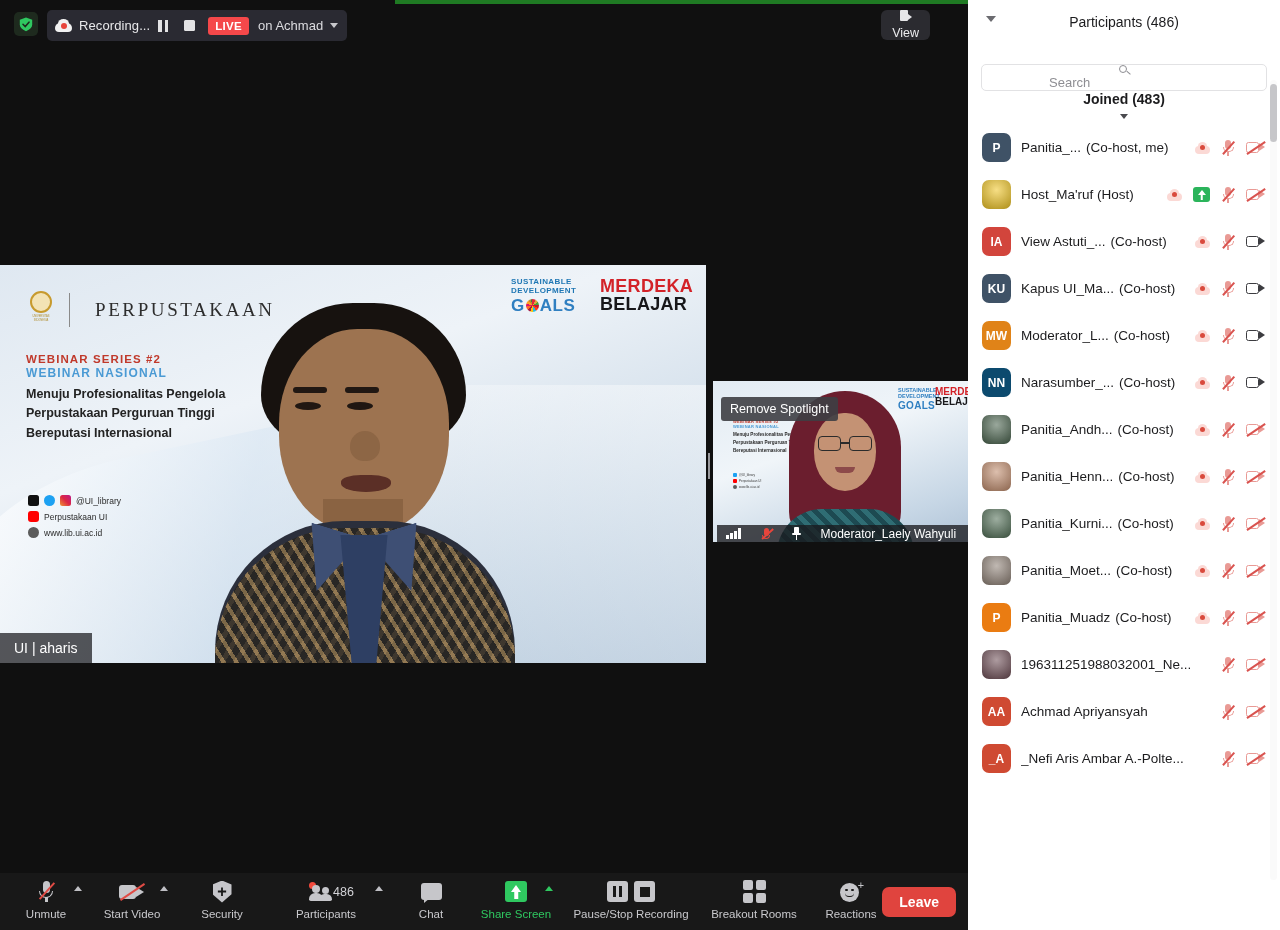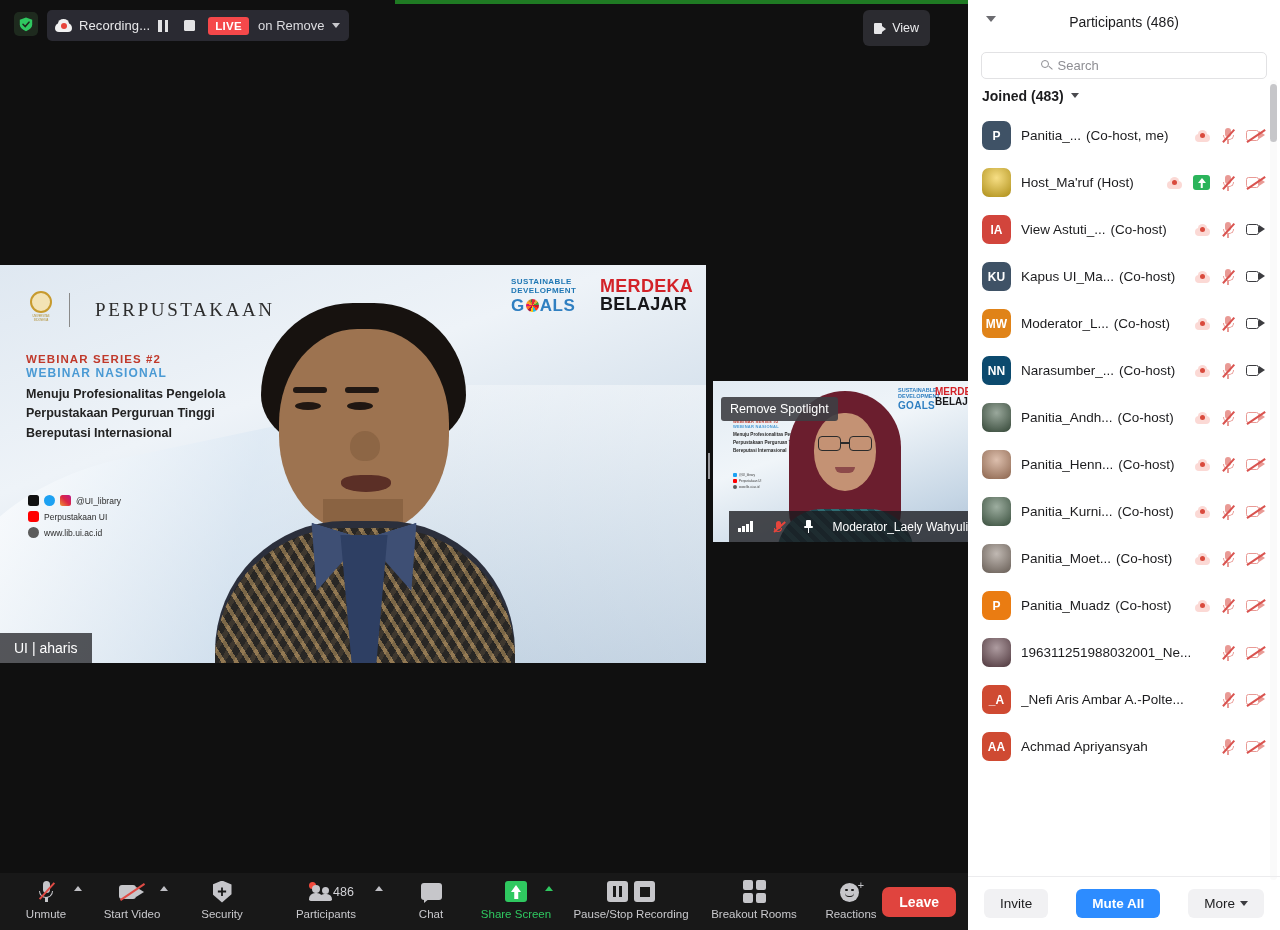--- a/index.html
+++ b/index.html
@@ -76,22 +76,22 @@
     height: 42px; display: flex; align-items: center;
     padding: 0 16px 0 20px; gap: 22px;
     box-shadow: 0 2px 10px rgba(0,0,0,.5);
   }
   #toast-text { color: #f0f0f2; font-size: 13.5px; }
   #toast-close { color: #d8d8da; font-size: 16px; cursor: pointer; line-height: 1; }
 
   
   #view-btn {
     position: absolute; right: 38px; top: 10px;
-    background: #2b2b30; border-radius: 6px; height: 36px;
-    display: flex; align-items: center; gap: 6px; padding: 0 11px; cursor: pointer;
+    background: #2b2b30; border-radius: 6px; height: 30px;
+    display: flex; align-items: center; gap: 6px; padding: 0 11px; cursor: pointer; flex-direction: column;
   }
   #view-btn .vico { width: 12px; height: 11px; position: relative; }
   #view-btn .vico .sq { position: absolute; left: 0; top: 0; width: 8px; height: 11px; background: #e6e6e8; border-radius: 1px; }
   #view-btn .vico .ar { position: absolute; right: 0; top: 3.5px; width: 0; height: 0;
         border-top: 3px solid transparent; border-bottom: 3px solid transparent; border-left: 4px solid #e6e6e8; }
   #view-btn span { color: #ececee; font-size: 12.5px; }
 
   
   #main-video {
     position: absolute; left: 0; top: 265px; width: 706px; height: 398px;
@@ -222,21 +222,21 @@
   #mod-bridge { position: absolute; left: 58px; top: 51px; width: 8px; height: 1.6px; background: #2b2b2b; }
   #mod-mouth { position: absolute; left: 52px; top: 76px; width: 20px; height: 6px; background: #8d4a4a; border-radius: 0 0 10px 10px; }
   #mod-shoulders { position: absolute; left: -6px; top: 118px; width: 137px; height: 45px;
       background: repeating-linear-gradient(45deg,#2f6d74 0 5px,#1d4a52 5px 10px); border-radius: 60px 60px 0 0; }
   #remove-spotlight {
     position: absolute; left: 8px; top: 16px; height: 24px;
     background: rgba(62,62,68,.9); color: #fff; font-size: 12.5px;
     display: flex; align-items: center; padding: 0 9px; border-radius: 3px; cursor: pointer;
   }
   #thumb-footer {
-    position: absolute; left: 16px; bottom: 0; width: 255px; height: 31px;
+    position: absolute; left: 4px; bottom: 0; width: 255px; height: 17px;
     background: rgba(26,26,30,.78); display: flex; align-items: center; gap: 20px; padding: 0 9px;
   }
   .sig-bars { display: flex; align-items: flex-end; gap: 1.5px; height: 11px; }
   .sig-bars i { width: 2.5px; background: #fff; }
   .sig-bars i:nth-child(1){height:4px}.sig-bars i:nth-child(2){height:6px}
   .sig-bars i:nth-child(3){height:8.5px}.sig-bars i:nth-child(4){height:11px}
   .mini-mic { position: relative; width: 11px; height: 13px; }
   .mini-mic .mbody { position: absolute; left: 3px; top: 1px; width: 5px; height: 8px; background: #e8453c; border-radius: 3px; }
   .mini-mic .mbase { position: absolute; left: 1.5px; top: 8px; width: 8px; height: 4px;
       border: 1.3px solid #e8453c; border-top: none; border-radius: 0 0 5px 5px; }
@@ -338,22 +338,22 @@
   #panel-header {
     position: relative; height: 44px; display: flex; align-items: center; justify-content: center;
   }
   #panel-collapse {
     position: absolute; left: 18px; top: 16px; cursor: pointer;
     width: 0; height: 0; border-left: 5px solid transparent; border-right: 5px solid transparent;
     border-top: 6px solid #6b6b70;
   }
   #panel-title { font-size: 14px; color: #1c1c1e; }
   #search-wrap {
-    margin: 8px 13px 0; height: 27px; border: 1px solid #e2e2e4; border-radius: 5px;
-    display: flex; align-items: center; justify-content: center; gap: 6px; background: #fff;
+    margin: 20px 13px 0; height: 27px; border: 1px solid #e2e2e4; border-radius: 5px;
+    display: flex; align-items: center; justify-content: center; gap: 6px; background: #fff; flex-direction: column;
   }
   .mag { position: relative; width: 11px; height: 11px; }
   .mag .ring { position: absolute; left: 0; top: 0; width: 8px; height: 8px;
       border: 1.4px solid #8e8e93; border-radius: 50%; }
   .mag .hdl { position: absolute; left: 7px; top: 7px; width: 4.5px; height: 1.4px;
       background: #8e8e93; transform: rotate(42deg); }
   #search-input {
     border: none; outline: none; font-size: 13px; color: #1c1c1e; width: 150px;
     font-family: "Liberation Sans", sans-serif; background: transparent;
   }
@@ -362,21 +362,21 @@
   #waiting-row {
     display: flex; align-items: center; height: 37px; padding: 0 14px; margin-top: 11px; gap: 8px;
   }
   #waiting-label { font-size: 14px; font-weight: bold; color: #1c1c1e; }
   #waiting-chevron { color: #4a4a4e; font-size: 13px; cursor: pointer; }
   .link-btn { color: #2d8cff; font-size: 13.5px; cursor: pointer; background: none; border: none;
       font-family: "Liberation Sans", sans-serif; padding: 0; }
   #msg-btn { margin-left: 12px; }
   #admit-btn { margin-left: 24px; }
 
-  #joined-row { display: flex; align-items: center; gap: 7px; padding: 0 14px; height: 33px; }
+  #joined-row { display: flex; align-items: center; gap: 7px; padding: 0 14px; height: 33px; flex-direction: column; }
   #joined-label { font-size: 14px; font-weight: bold; color: #1c1c1e; }
   #joined-caret { width: 0; height: 0; border-left: 4.5px solid transparent;
       border-right: 4.5px solid transparent; border-top: 5.5px solid #4a4a4e; cursor: pointer; }
 
   #plist { position: relative; height: 705px; overflow: hidden; }
   .prow { display: flex; align-items: center; height: 47px; padding: 0 14px; gap: 10px; }
   .pavatar {
     width: 29px; height: 29px; border-radius: 7px; flex: none;
     display: flex; align-items: center; justify-content: center;
     color: #fff; font-size: 12px; font-weight: bold; overflow: hidden; position: relative;
@@ -468,21 +468,21 @@
         <span class="rec-ctl">
           <span class="ico-pause">
               <i></i>
               <i></i>
             </span>
         </span>
         <span class="rec-ctl">
           <span class="ico-stop"></span>
         </span>
         <span id="live-pill">LIVE</span>
-        <span id="live-platform">on Remove</span>
+        <span id="live-platform">on Achmad</span>
         <span id="live-caret"></span>
       </div>
     </div>
 
 
     <div id="view-btn">
       <span class="vico">
           <i class="sq"></i>
           <i class="ar"></i>
         </span>
@@ -1075,67 +1075,59 @@
             </span>
             <span class="r-cam">
               <i class="cb"></i>
               <i class="ct"></i>
               <i class="sl"></i>
             </span>
           </div>
         </div>
         <div class="prow">
           <div class="pavatar" style="background: rgb(207, 74, 50);">
+            <span>AA</span>
+          </div>
+          <div class="pname-wrap">
+            <span class="pname">Achmad Apriyansyah</span>
+          </div>
+          <div class="picons">
+            <span class="r-mic">
+              <i class="b"></i>
+              <i class="a"></i>
+              <i class="s"></i>
+              <i class="sl"></i>
+            </span>
+            <span class="r-cam">
+              <i class="cb"></i>
+              <i class="ct"></i>
+              <i class="sl"></i>
+            </span>
+          </div>
+        </div>
+        <div class="prow">
+          <div class="pavatar" style="background: rgb(207, 74, 50);">
             <span>_A</span>
           </div>
           <div class="pname-wrap">
             <span class="pname">_Nefi Aris Ambar A.-Polte...</span>
-          </div>
-          <div class="picons">
-            <span class="r-mic">
-              <i class="b"></i>
-              <i class="a"></i>
-              <i class="s"></i>
-              <i class="sl"></i>
-            </span>
-            <span class="r-cam">
-              <i class="cb"></i>
-              <i class="ct"></i>
-              <i class="sl"></i>
-            </span>
-          </div>
-        </div>
-        <div class="prow">
-          <div class="pavatar" style="background: rgb(207, 74, 50);">
-            <span>AA</span>
-          </div>
-          <div class="pname-wrap">
-            <span class="pname">Achmad Apriyansyah</span>
           </div>
           <div class="picons">
             <span class="r-mic">
               <i class="b"></i>
               <i class="a"></i>
               <i class="s"></i>
               <i class="sl"></i>
             </span>
             <span class="r-cam">
               <i class="cb"></i>
               <i class="ct"></i>
               <i class="sl"></i>
             </span>
           </div>
         </div>
       </div>
 
     <div id="panel-scrollbar"></div>
     <div id="panel-scroll-thumb"></div>
 
-    <div id="panel-footer">
-      <button class="pf-btn" id="invite-btn">Invite</button>
-      <button class="pf-btn" id="muteall-btn">Mute All</button>
-      <button class="pf-btn" id="more-btn">
-        <span>More</span>
-        <span class="mc"></span>
-      </button>
-    </div>
   </div>
 </div>
 
 </body></html>

